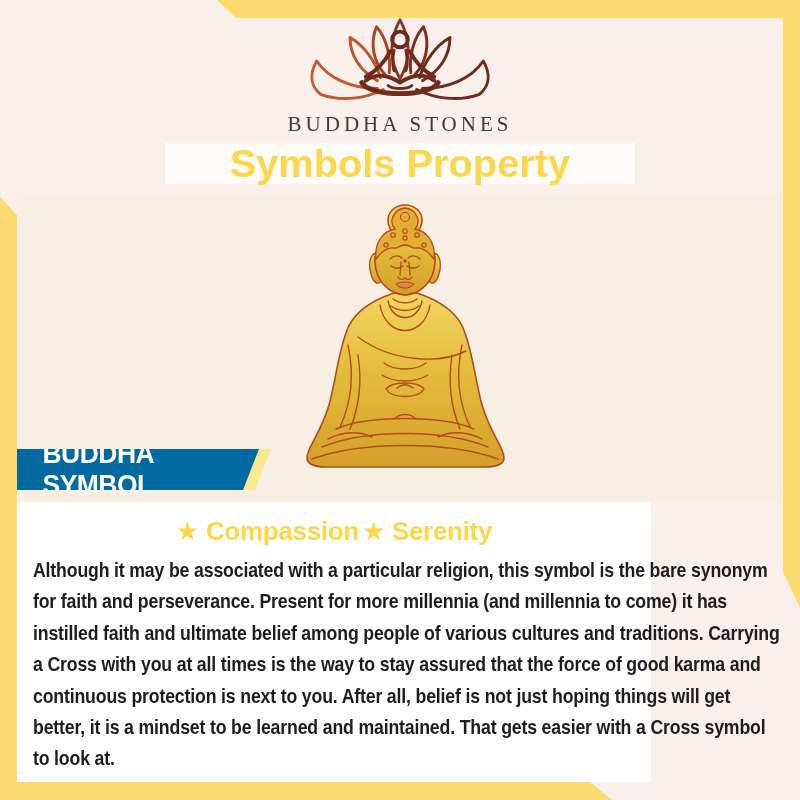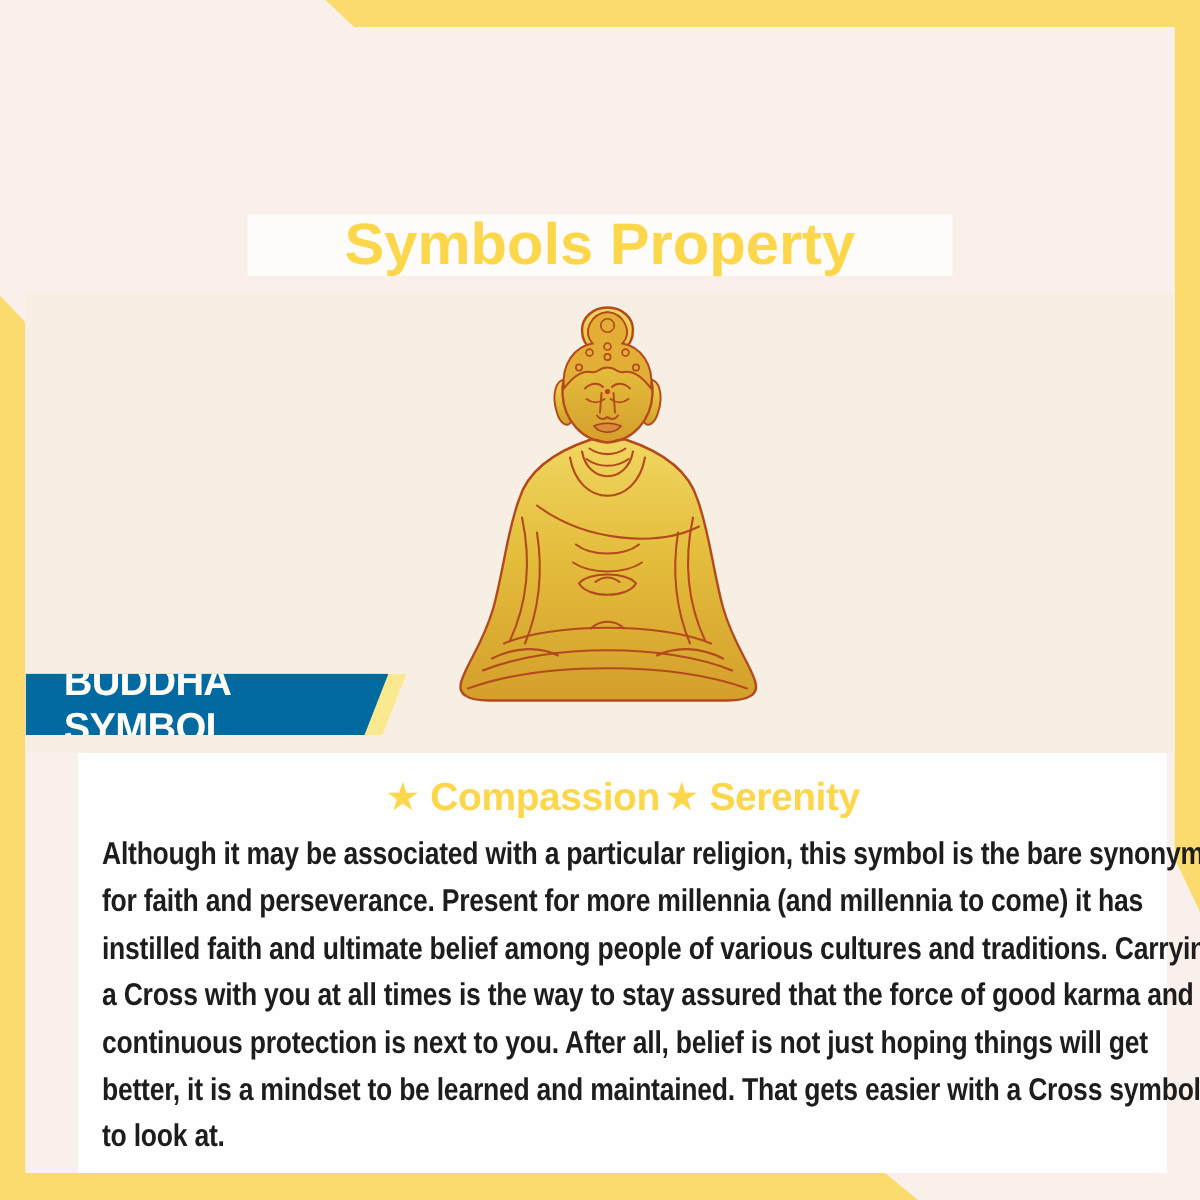--- a/index.html
+++ b/index.html
@@ -37,40 +37,66 @@
   
   .badge-under{position:absolute;left:17px;top:449px;width:254px;height:41px;background:#fbe98f;
      clip-path:polygon(0 0,100% 0,calc(100% - 16px) 100%,0 100%);}
   .badge{position:absolute;left:17px;top:449px;width:242px;height:41px;background:#0369a1;
      clip-path:polygon(0 0,100% 0,calc(100% - 16px) 100%,0 100%);
      display:flex;align-items:center;}
   .badge-label{color:#fffdf6;font-size:27px;font-weight:700;letter-spacing:-0.5px;
      padding-left:26px;transform:scaleX(0.98);transform-origin:0 50%;}
 
   
-  .content-panel{position:absolute;left:17px;top:502px;width:726px;height:280px;
-     background:#fefefe;margin-left:35px;}
+  .content-panel{position:absolute;left:17px;top:502px;width:634px;height:280px;
+     background:#fefefe;}
   .props-line{margin-top:14px;text-align:center;font-size:26px;font-weight:700;
      color:#fcd74b;letter-spacing:-0.3px;}
   .props-line .star{margin-right:7px;}
   .props-group + .props-group{margin-left:3px;}
   .desc{margin:7px 0 0 16px;width:889px;transform:scaleX(0.843);transform-origin:0 0;
      font-size:21px;line-height:31.4px;font-weight:700;color:#1d1d1d;
      letter-spacing:-0.2px;}
 </style>
 </head>
 <body>
 
 <div class="canvas">
 
   <div class="bar bar-top"></div>
   <div class="bar bar-right"></div>
   <div class="bar bar-left"></div>
   <div class="bar bar-bottom"></div>
 
+  <div class="header">
+    <svg class="logo" viewBox="0 0 230 100">
+      <g fill="none" stroke-linecap="round" stroke-linejoin="round">
+
+        <path d="M92,76 C66,76 42,66 30,48 C22,62 24,74 34,82 C56,90 80,86 98,77" stroke="#c05c2c" stroke-width="3"></path>
+        <path d="M138,76 C164,76 188,66 200,48 C208,62 206,74 196,82 C174,90 150,86 132,77" stroke="#6e2a1c" stroke-width="3"></path>
+
+        <path d="M92,68 C74,58 64,42 64,24 C78,32 90,48 95,65" stroke="#bb5529" stroke-width="3"></path>
+        <path d="M138,68 C156,58 166,42 166,24 C152,32 140,48 135,65" stroke="#6e2a1c" stroke-width="3"></path>
+
+        <path d="M100,62 C88,50 84,30 91,13 C101,24 106,44 104,60" stroke="#a84526" stroke-width="3"></path>
+        <path d="M130,62 C142,50 146,30 139,13 C129,24 124,44 126,60" stroke="#7c2f1e" stroke-width="3"></path>
+
+        <path d="M115,66 C103,46 105,24 115,6 C125,24 127,46 115,66" stroke="#8a3520" stroke-width="3"></path>
+
+        <circle cx="115" cy="26" r="8" stroke="#6e2a1c" stroke-width="4"></circle>
+        <path d="M105,38 C99,50 92,58 80,64" stroke="#6e2a1c" stroke-width="4"></path>
+        <path d="M125,38 C131,50 138,58 150,64" stroke="#6e2a1c" stroke-width="4"></path>
+        <path d="M109,37 C107,46 107,52 109,58 M121,37 C123,46 123,52 121,58" stroke="#6e2a1c" stroke-width="3"></path>
+        <path d="M80,68 C92,60 103,62 115,70 C127,62 138,60 150,68" stroke="#6e2a1c" stroke-width="4"></path>
+        <path d="M76,70 C84,85 146,85 154,70" stroke="#6e2a1c" stroke-width="5"></path>
+        <path d="M103,73 C108,77 122,77 127,73" stroke="#6e2a1c" stroke-width="3"></path>
+      </g>
+    </svg>
+    <div class="brand-name">BUDDHA STONES</div>
+  </div>
 
   <div class="title-band">
     <div class="page-title">Symbols Property</div>
   </div>
 
   <div class="product-section">
     <svg class="buddha" viewBox="0 0 215 266">
       <defs>
         <linearGradient id="gold" x1="0" y1="0" x2="0" y2="1">
           <stop offset="0" stop-color="#f0d660"></stop>

